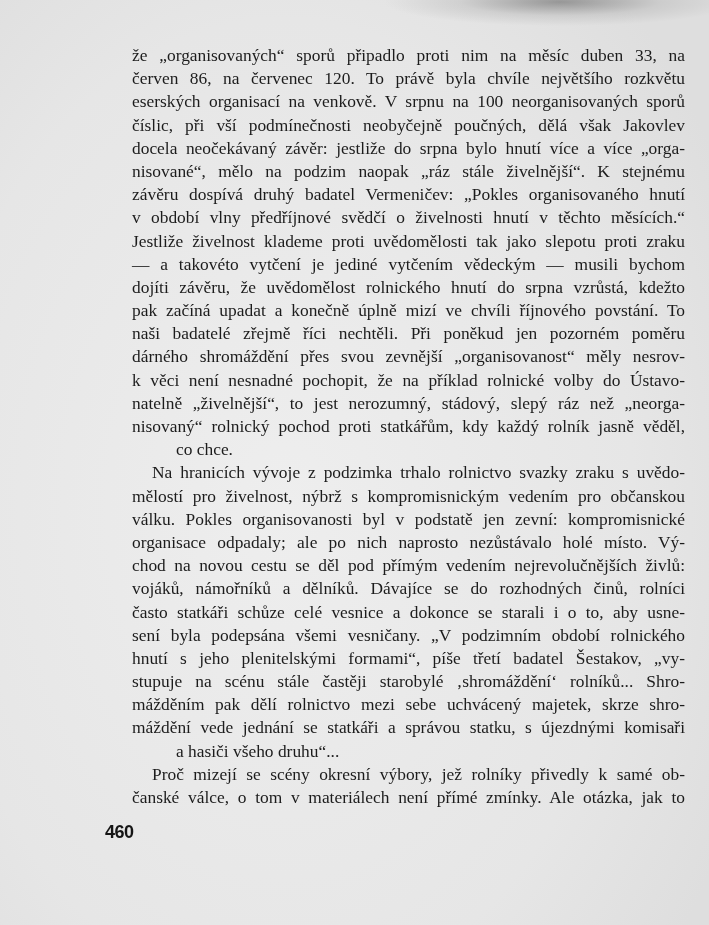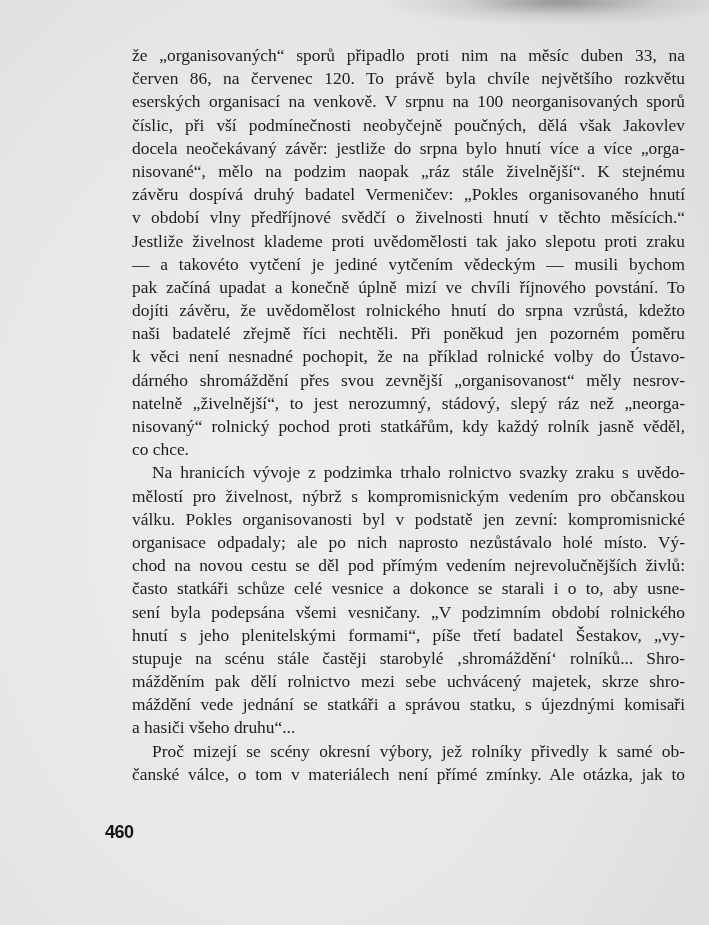--- a/index.html
+++ b/index.html
@@ -34,20 +34,21 @@
       height: 23.2px;
       line-height: 23.2px;
       font-size: 17.4px;
       white-space: nowrap;
       text-align: justify;
       text-align-last: justify;
       letter-spacing: 0px;
     }
     .line.last {
       text-align-last: left;
+      margin-left: 44px;
     }
     .line.indent {
       padding-left: 20px;
     }
     .page-number {
       position: absolute;
       left: 105px;
       top: 822px;
       font-family: Liberation Sans, sans-serif;
       font-weight: bold;
@@ -66,36 +67,37 @@
       <span class="line">že „organisovaných“ sporů připadlo proti nim na měsíc duben 33, na</span>
       <span class="line">červen 86, na červenec 120. To právě byla chvíle největšího rozkvětu</span>
       <span class="line">eserských organisací na venkově. V srpnu na 100 neorganisovaných sporů</span>
       <span class="line">číslic, při vší podmínečnosti neobyčejně poučných, dělá však Jakovlev</span>
       <span class="line">docela neočekávaný závěr: jestliže do srpna bylo hnutí více a více „orga-</span>
       <span class="line">nisované“, mělo na podzim naopak „ráz stále živelnější“. K stejnému</span>
       <span class="line">závěru dospívá druhý badatel Vermeničev: „Pokles organisovaného hnutí</span>
       <span class="line">v období vlny předříjnové svědčí o živelnosti hnutí v těchto měsících.“</span>
       <span class="line">Jestliže živelnost klademe proti uvědomělosti tak jako slepotu proti zraku</span>
       <span class="line">— a takovéto vytčení je jediné vytčením vědeckým — musili bychom</span>
+      <span class="line">dojíti závěru, že uvědomělost rolnického hnutí do srpna vzrůstá, kdežto</span>
       <span class="line">pak začíná upadat a konečně úplně mizí ve chvíli říjnového povstání. To</span>
-      <span class="line">dojíti závěru, že uvědomělost rolnického hnutí do srpna vzrůstá, kdežto</span>
       <span class="line">naši badatelé zřejmě říci nechtěli. Při poněkud jen pozorném poměru</span>
+      <span class="line">dárného shromáždění přes svou zevnější „organisovanost“ měly nesrov-</span>
       <span class="line">k věci není nesnadné pochopit, že na příklad rolnické volby do Ústavo-</span>
-      <span class="line">dárného shromáždění přes svou zevnější „organisovanost“ měly nesrov-</span>
       <span class="line">natelně „živelnější“, to jest nerozumný, stádový, slepý ráz než „neorga-</span>
       <span class="line">nisovaný“ rolnický pochod proti statkářům, kdy každý rolník jasně věděl,</span>
       <span class="line last">co chce.</span>
     </div>
 
     <div>
       <span class="line indent">Na hranicích vývoje z podzimka trhalo rolnictvo svazky zraku s uvědo-</span>
       <span class="line">mělostí pro živelnost, nýbrž s kompromisnickým vedením pro občanskou</span>
       <span class="line">válku. Pokles organisovanosti byl v podstatě jen zevní: kompromisnické</span>
       <span class="line">organisace odpadaly; ale po nich naprosto nezůstávalo holé místo. Vý-</span>
       <span class="line">chod na novou cestu se děl pod přímým vedením nejrevolučnějších živlů:</span>
+      <span class="line">vojáků, námořníků a dělníků. Dávajíce se do rozhodných činů, rolníci</span>
       <span class="line">často statkáři schůze celé vesnice a dokonce se starali i o to, aby usne-</span>
       <span class="line">sení byla podepsána všemi vesničany. „V podzimním období rolnického</span>
       <span class="line">hnutí s jeho plenitelskými formami“, píše třetí badatel Šestakov, „vy-</span>
       <span class="line">stupuje na scénu stále častěji starobylé ‚shromáždění‘ rolníků... Shro-</span>
       <span class="line">mážděním pak dělí rolnictvo mezi sebe uchvácený majetek, skrze shro-</span>
       <span class="line">máždění vede jednání se statkáři a správou statku, s újezdnými komisaři</span>
       <span class="line last">a hasiči všeho druhu“...</span>
     </div>
 
     <div>

